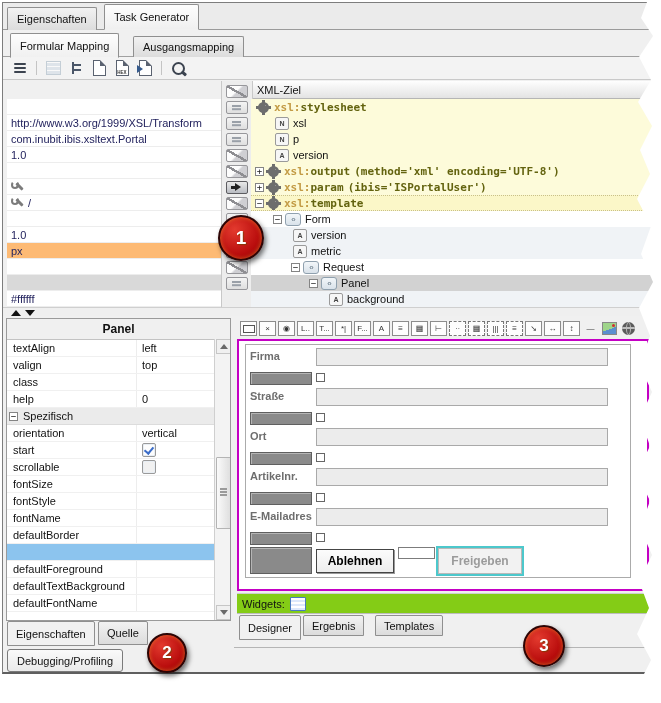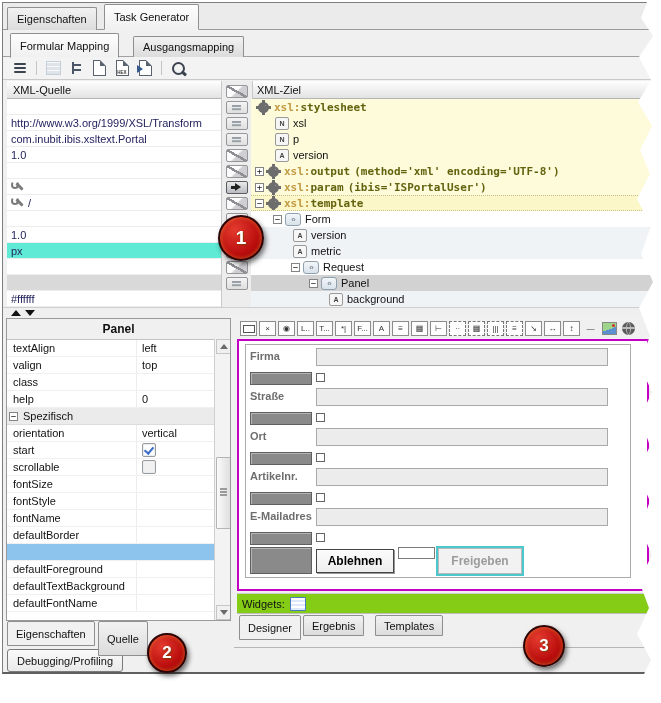--- a/index.html
+++ b/index.html
@@ -37,21 +37,21 @@
   .docarrow::after{content:"";position:absolute;left:-3px;bottom:2px;border:4px solid transparent;
     border-left:6px solid #355a8c;}
   .mag{width:9px;height:9px;border:2.5px solid #3c4450;border-radius:50%;position:relative;}
   .mag::after{content:"";position:absolute;width:6px;height:2.5px;background:#3c4450;left:7px;top:8px;
     transform:rotate(40deg);border-radius:1px;}
   
   .maphead{top:78px;height:18px;background:linear-gradient(#fefefe,#e3e3e3);border-bottom:1px solid #b5b5b5;
     display:flex;align-items:center;padding-left:6px;box-sizing:border-box;}
   .srow{position:absolute;left:4px;width:214px;height:16px;display:flex;align-items:center;
     padding-left:4px;box-sizing:border-box;border-bottom:1px solid #ededed;color:#23235e;white-space:nowrap;overflow:hidden;background:#fff;}
-  .srow.stripe{background:#5eead4;}
+  .srow.stripe{background:#fdba74;}
   .srow.gray{background:#d9d9d9;}
   .gutter{left:218px;top:78px;width:30px;height:226px;background:#ededed;
     border-left:1px solid #c8c8c8;border-right:1px solid #c8c8c8;}
   .gbtn{position:absolute;left:4px;width:20px;height:11px;border:1px solid #97979b;border-radius:2px;
     background:linear-gradient(135deg,#fdfdfd 45%,#cfcfd3 55%);}
   .gbtn.eq{background:linear-gradient(#f4f4f4,#dfdfdf);}
   .gbtn.eq::before{content:"";position:absolute;left:5px;top:3px;width:9px;height:1.6px;background:#9aa0a8;
     box-shadow:0 3.2px 0 #9aa0a8;}
   .gbtn.diag::before{content:"";position:absolute;inset:0;
     background:linear-gradient(to top right,transparent 43%,#8e8e92 43%,#8e8e92 55%,transparent 55%);}
@@ -202,23 +202,20 @@
         </span>
     <span class="tbtn">
           <span class="doc docarrow"></span>
         </span>
     <span class="tsep"></span>
     <span class="tbtn">
           <span class="mag"></span>
         </span>
   </div>
 
-  <div class="abs maphead" style="left:4px;width:214px;">
-        <span>XML-Quelle</span>
-      </div>
   <div class="abs maphead" style="left:248px;width:405px;">
         <span>XML-Ziel</span>
       </div>
   <div class="abs" style="left:218px;top:78px;width:30px;height:18px;background:linear-gradient(#fefefe,#e3e3e3);border-bottom:1px solid #b5b5b5;box-sizing:border-box;"></div>
 
   <div class="srow" style="top:96px">
         <span></span>
       </div>
   <div class="srow" style="top:112px">
         <span>http://www.w3.org/1999/XSL/Transform</span>
@@ -423,21 +420,21 @@
           <span class="pval"></span>
         </div>
 
     <div id="pscroll">
       <span class="sarr up" style="top:0"></span>
       <span class="sarr dn" style="bottom:0"></span>
       <span id="sthumb"></span>
     </div>
   </div>
 
-  <div class="btab off tab" style="left:95px;top:618px;height:35px;z-index:1;">
+  <div class="btab off tab" style="left:95px;top:618px;height:24px;z-index:1;">
         <span>Quelle</span>
       </div>
   <div class="btab on tab" style="left:4px;top:618px;height:25px;z-index:2;background:#f1f1f1;">
         <span>Eigenschaften</span>
       </div>
   <div class="abs" id="dbgbtn">
         <span>Debugging/Profiling</span>
       </div>
 
   <div class="abs" id="dtoolbar">

